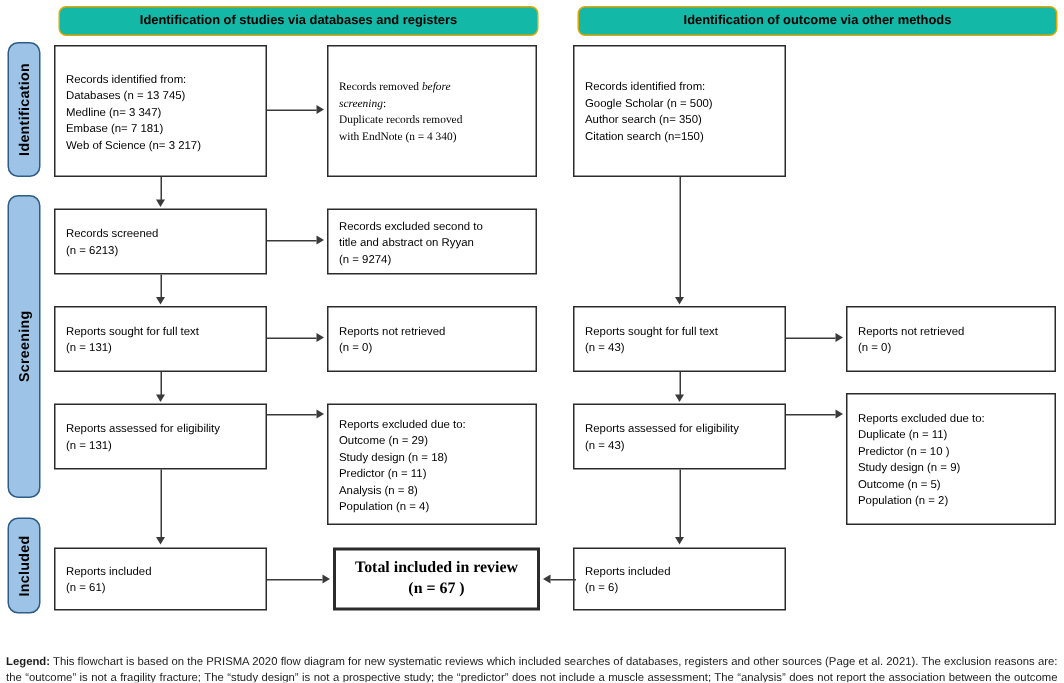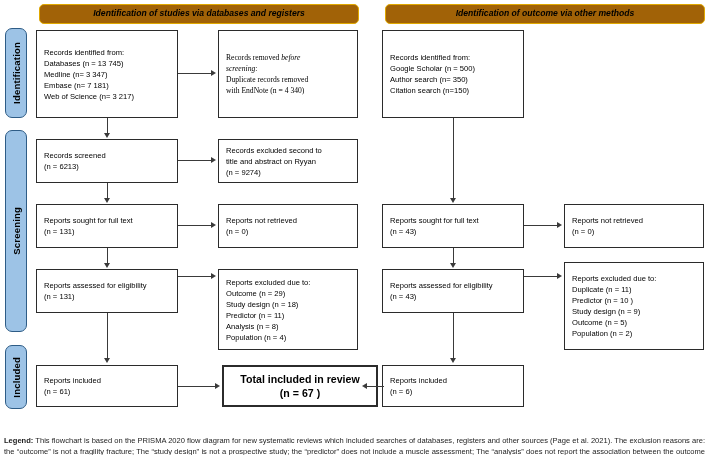--- a/index.html
+++ b/index.html
@@ -35,32 +35,31 @@
     font-size: 9.5px;
     font-weight: bold;
     letter-spacing: 0.2px;
     color: #000;
     white-space: nowrap;
   }
 
   
   .banner {
     position: absolute;
-    background: #a16207;
+    background: #14b8a6;
     border: 1px solid #E0A800;
     border-radius: 5px;
     display: flex;
     align-items: center;
     justify-content: center;
     font-size: 8.6px;
     font-weight: bold;
     color: #000;
     text-align: right;
     line-height: 1.1;
-    font-style: italic;
   }
 
   
   .node {
     position: absolute;
     background: #ffffff;
     border: 1.3px solid #2b2b2b;
     box-sizing: border-box;
     display: flex;
     align-items: center;
@@ -223,21 +222,21 @@
   <div class="arrow down" style="left:103.5px; top:358px;"></div>
 
   <div class="node" style="left:36px; top:365px; width:142px; height:42px;">
     <span class="node-text">Reports included
 (n = 61)</span>
   </div>
 
   <div class="line h" style="left:178px; top:386px; width:37px;"></div>
   <div class="arrow right" style="left:215px; top:382.5px;"></div>
 
-  <div class="node emphasis" style="left:222px; top:365px; width:156px; height:42px;">
+  <div class="node emphasis" style="left:222px; top:365px; width:138px; height:42px;font-family:Liberation Serif, serif;">
     <span class="node-text">Total included in review
 (n = 67 )</span>
   </div>
 
   <div class="node" style="left:382px; top:30px; width:142px; height:88px;">
     <span class="node-text">Records identified from:
      Google Scholar (n = 500)
      Author search (n= 350)
      Citation search (n=150)</span>
   </div>

